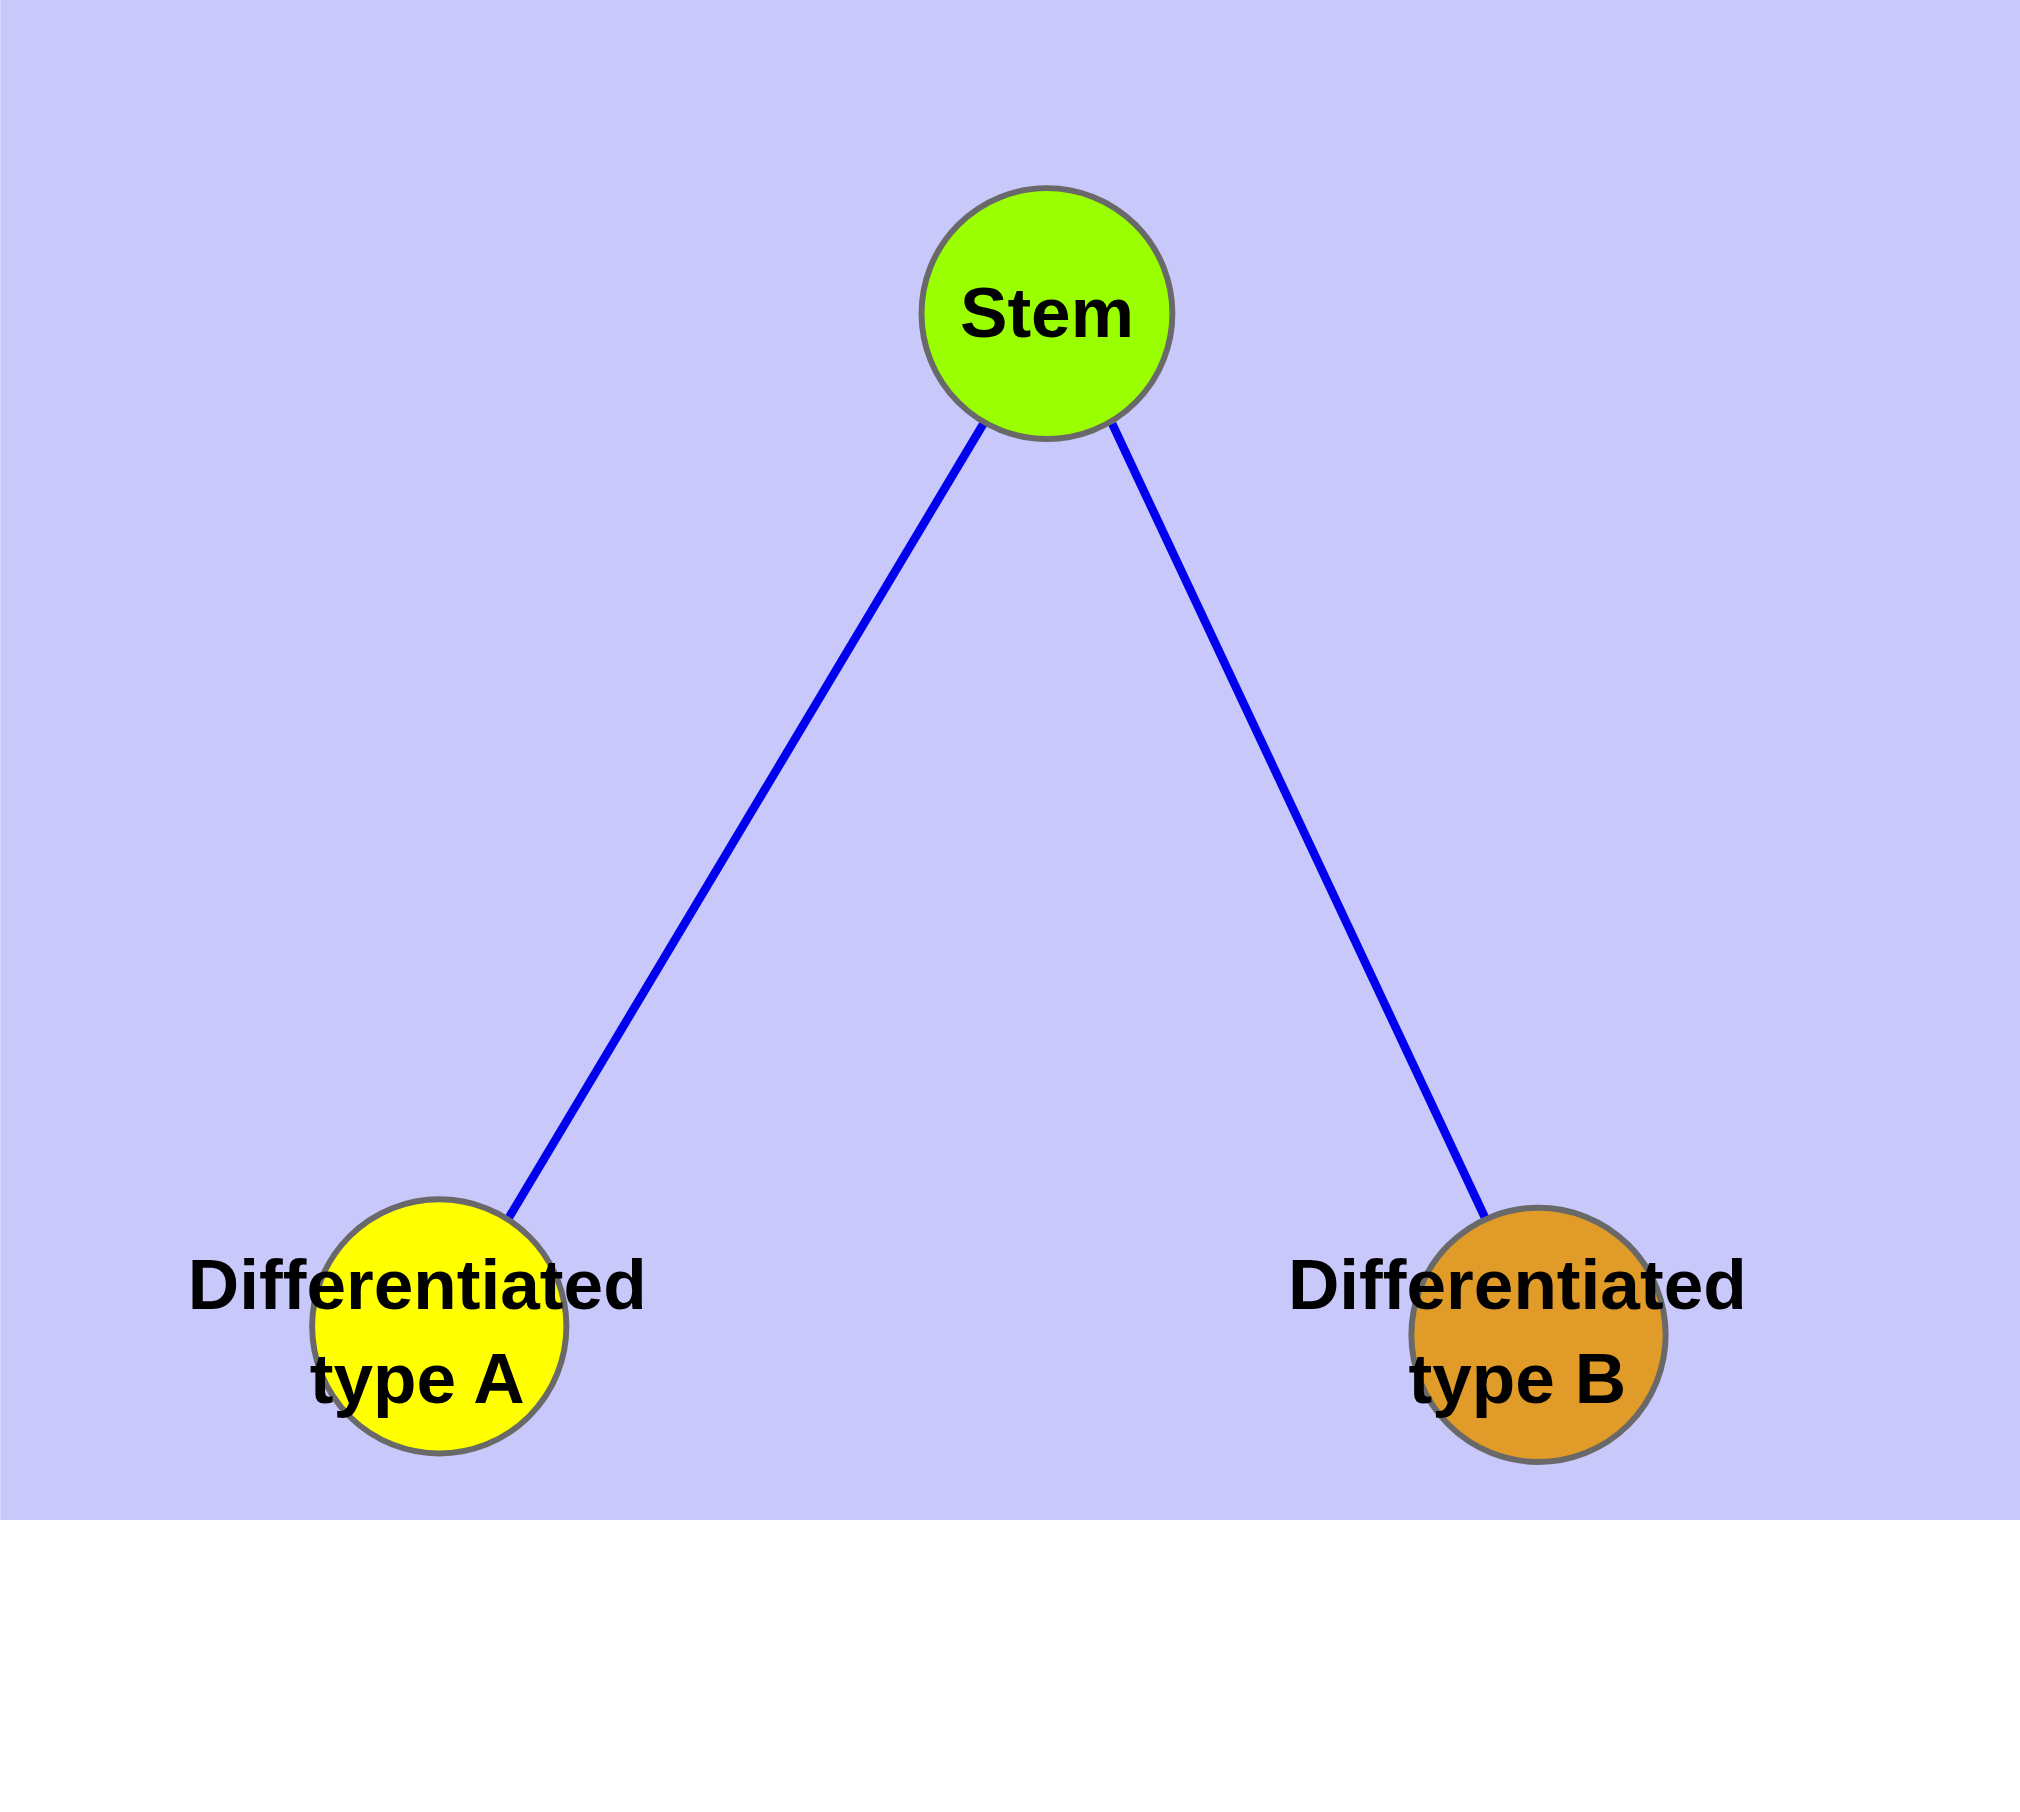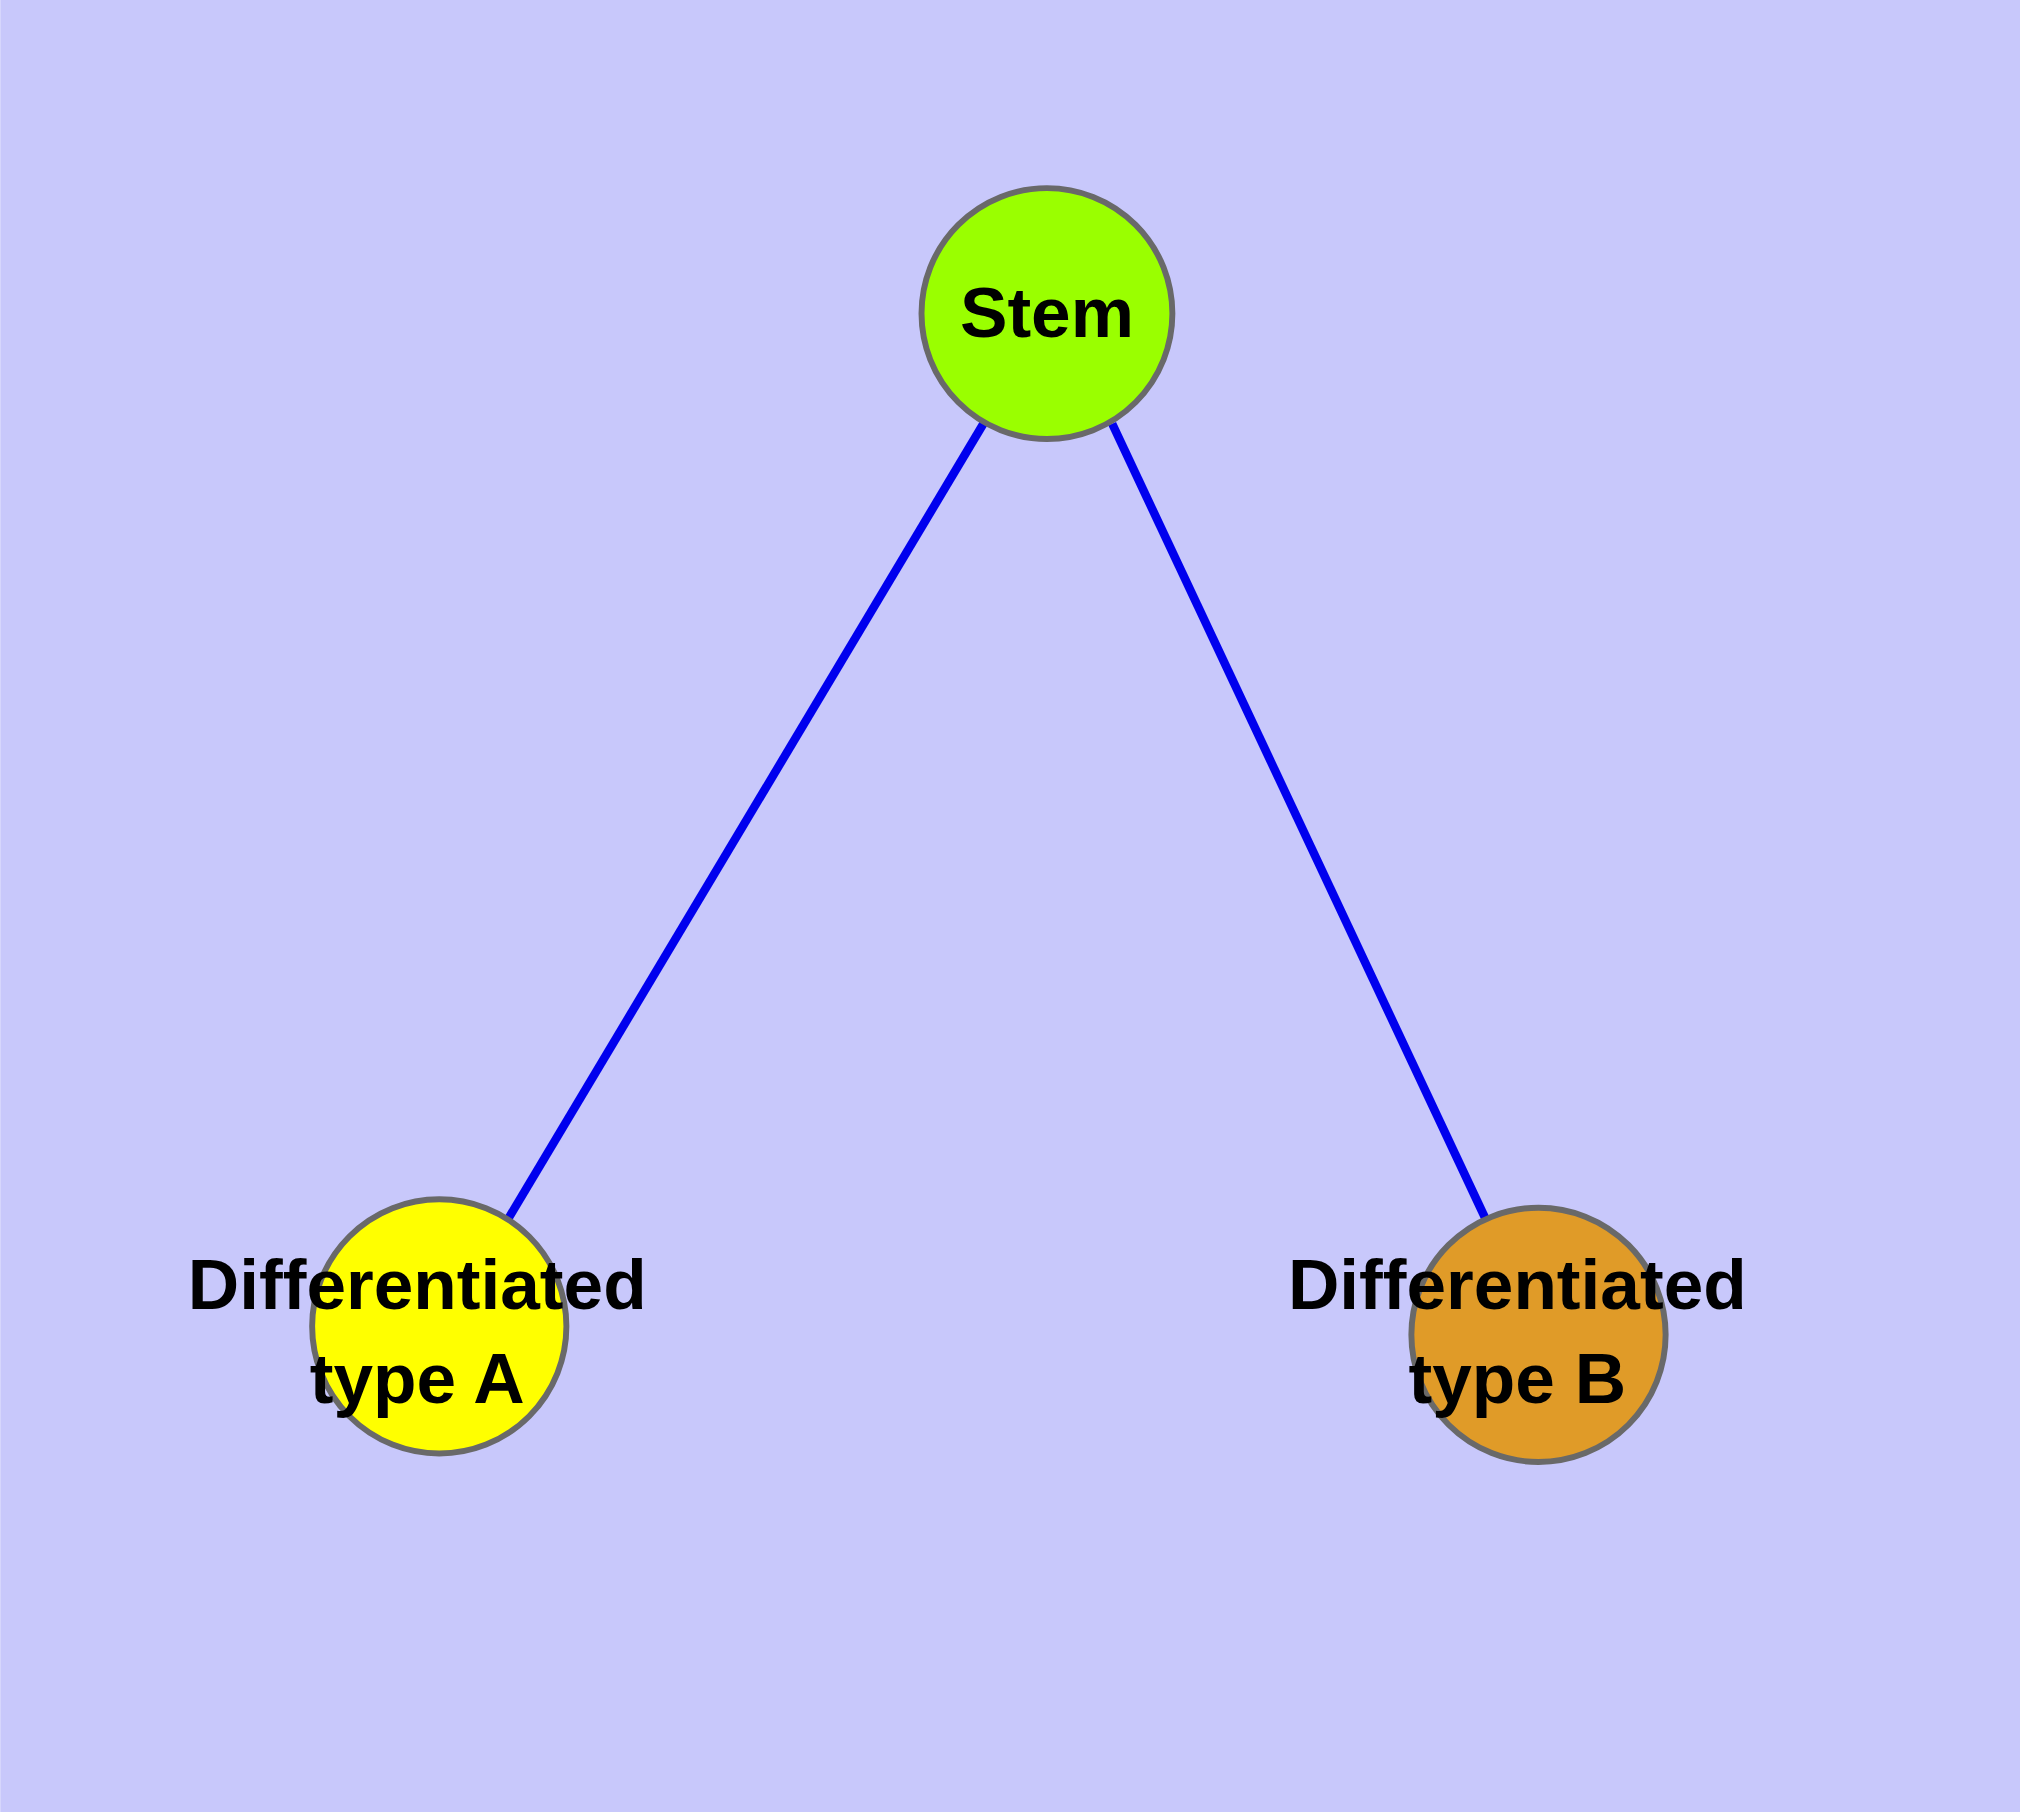--- a/index.html
+++ b/index.html
@@ -31,21 +31,21 @@
     font-weight: bold;
     fill: #000000;
     text-anchor: middle;
     dominant-baseline: alphabetic;
     white-space: pre;
   }
 </style>
 </head>
 <body>
 
-<div id="stage" style="width: 2021px; height: 1812px;">
+<div id="stage" style="width: 2021px; height: 1520px;">
   <svg id="graph-svg" viewBox="0 0 2384 2138" xmlns="http://www.w3.org/2000/svg">
 
     <rect class="graph-bg" x="0" y="0" width="2384" height="2138" fill="#c8c8fb"></rect>
 
     <line class="graph-edge" x1="1160" y1="500" x2="600" y2="1437" stroke="#0000ee" stroke-width="10" stroke-linecap="butt"></line>
     <line class="graph-edge" x1="1312" y1="500" x2="1752" y2="1437" stroke="#0000ee" stroke-width="10" stroke-linecap="butt"></line>
 
     <circle class="node-circle" cx="518" cy="1565" r="150" fill="#ffff00" stroke="#696969" stroke-width="7"></circle>
     <circle class="node-circle" cx="1815" cy="1575" r="150" fill="#e09b28" stroke="#696969" stroke-width="7"></circle>
     <circle class="node-circle" cx="1235" cy="370" r="148" fill="#9aff00" stroke="#696969" stroke-width="7"></circle>

